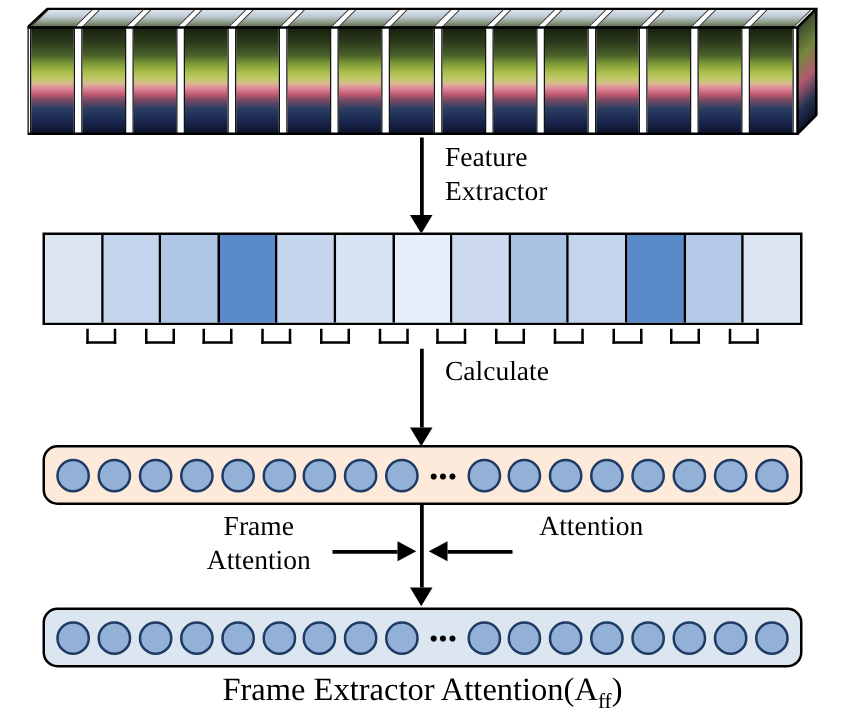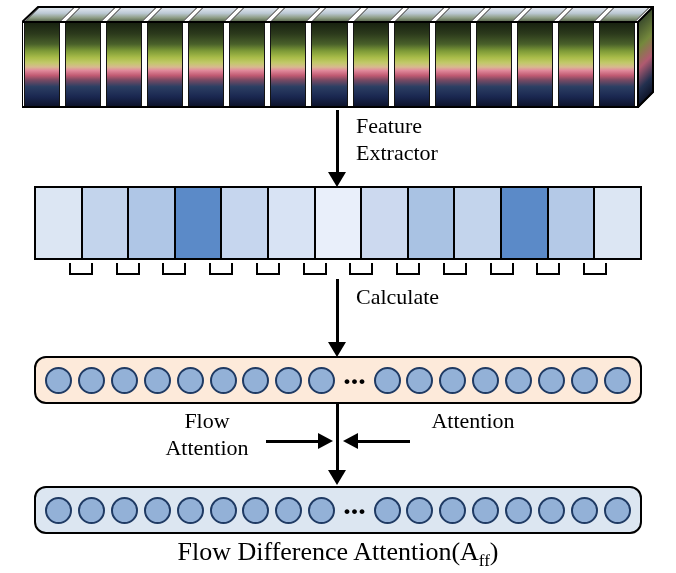--- a/index.html
+++ b/index.html
@@ -194,21 +194,21 @@
       <div class="circle" style="background: rgb(147, 177, 215); border: 2.5px solid rgb(31, 58, 99);"></div>
       <div class="circle" style="background: rgb(147, 177, 215); border: 2.5px solid rgb(31, 58, 99);"></div>
       <div class="circle" style="background: rgb(147, 177, 215); border: 2.5px solid rgb(31, 58, 99);"></div>
       <div class="circle" style="background: rgb(147, 177, 215); border: 2.5px solid rgb(31, 58, 99);"></div>
       <div class="circle" style="background: rgb(147, 177, 215); border: 2.5px solid rgb(31, 58, 99);"></div>
       <div class="circle" style="background: rgb(147, 177, 215); border: 2.5px solid rgb(31, 58, 99);"></div>
       <div class="circle" style="background: rgb(147, 177, 215); border: 2.5px solid rgb(31, 58, 99);"></div>
     </div>
 
   <div class="lbl center" style="left:146px;top:407px;width:122px">
-    <div>Flow</div>
+    <div>Frame</div>
     <div>Attention</div>
   </div>
   <div class="hline" style="left:266px;top:440px;width:52px"></div>
   <div class="head-right" style="left:318px;top:433px"></div>
 
   <div class="lbl center" style="left:410px;top:407px;width:126px">
     <div>Attention</div>
   </div>
   <div class="head-left" style="left:343px;top:433px"></div>
   <div class="hline" style="left:358px;top:440px;width:52px"></div>
@@ -231,16 +231,16 @@
       <div class="circle" style="background: rgb(147, 177, 215); border: 2.5px solid rgb(31, 58, 99);"></div>
       <div class="circle" style="background: rgb(147, 177, 215); border: 2.5px solid rgb(31, 58, 99);"></div>
       <div class="circle" style="background: rgb(147, 177, 215); border: 2.5px solid rgb(31, 58, 99);"></div>
       <div class="circle" style="background: rgb(147, 177, 215); border: 2.5px solid rgb(31, 58, 99);"></div>
       <div class="circle" style="background: rgb(147, 177, 215); border: 2.5px solid rgb(31, 58, 99);"></div>
       <div class="circle" style="background: rgb(147, 177, 215); border: 2.5px solid rgb(31, 58, 99);"></div>
       <div class="circle" style="background: rgb(147, 177, 215); border: 2.5px solid rgb(31, 58, 99);"></div>
     </div>
 
   <div class="caption">
-    <span>Flow Difference Attention(A</span><sub>ff</sub><span>)</span>
+    <span>Frame Extractor Attention(A</span><sub>ff</sub><span>)</span>
   </div>
 
 </div>
 
 </body></html>

